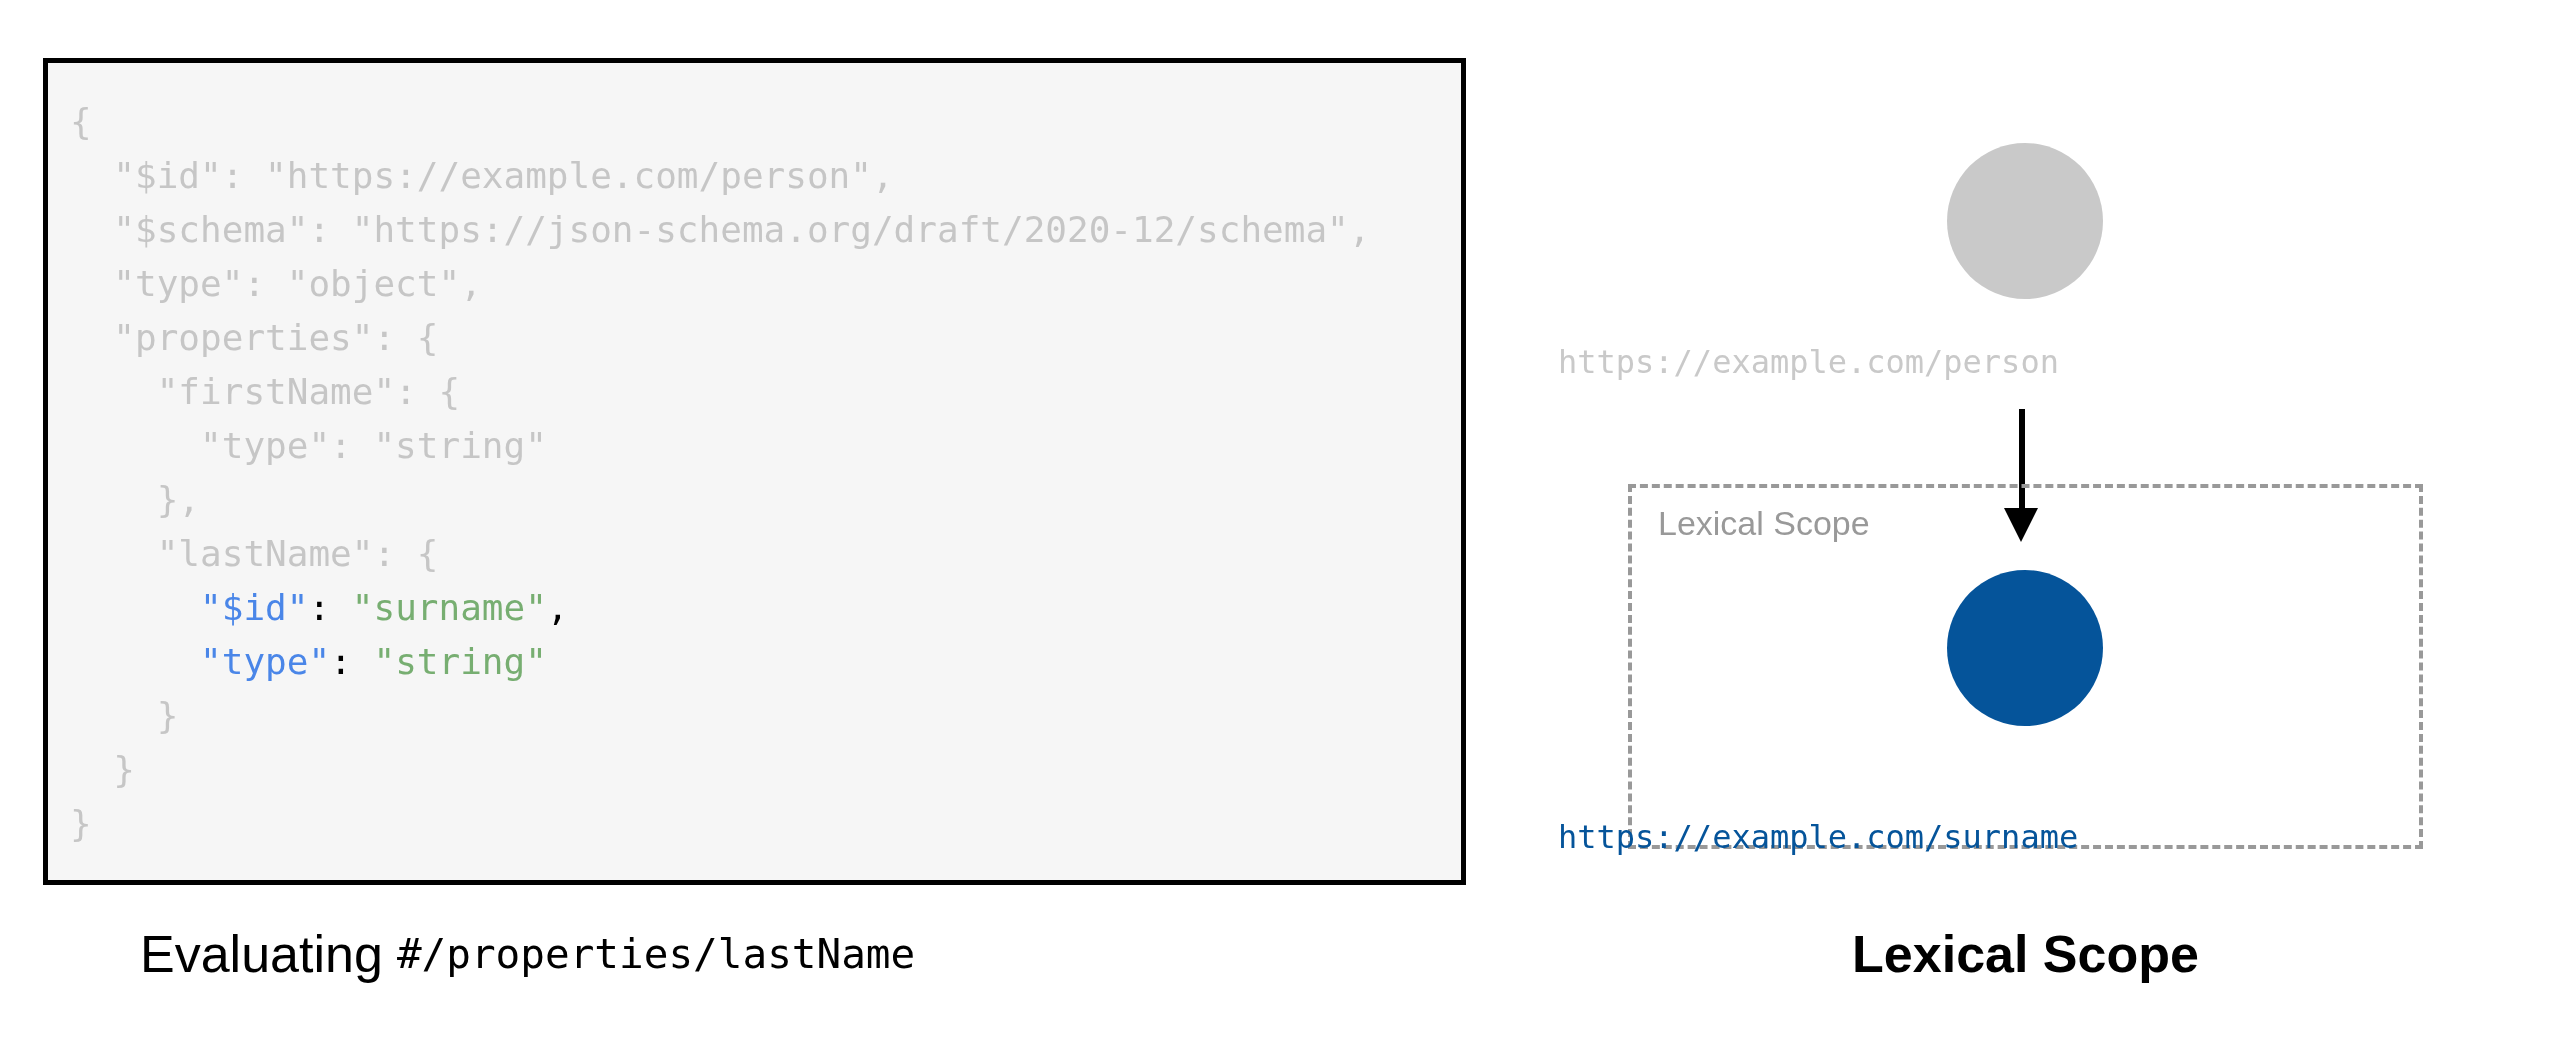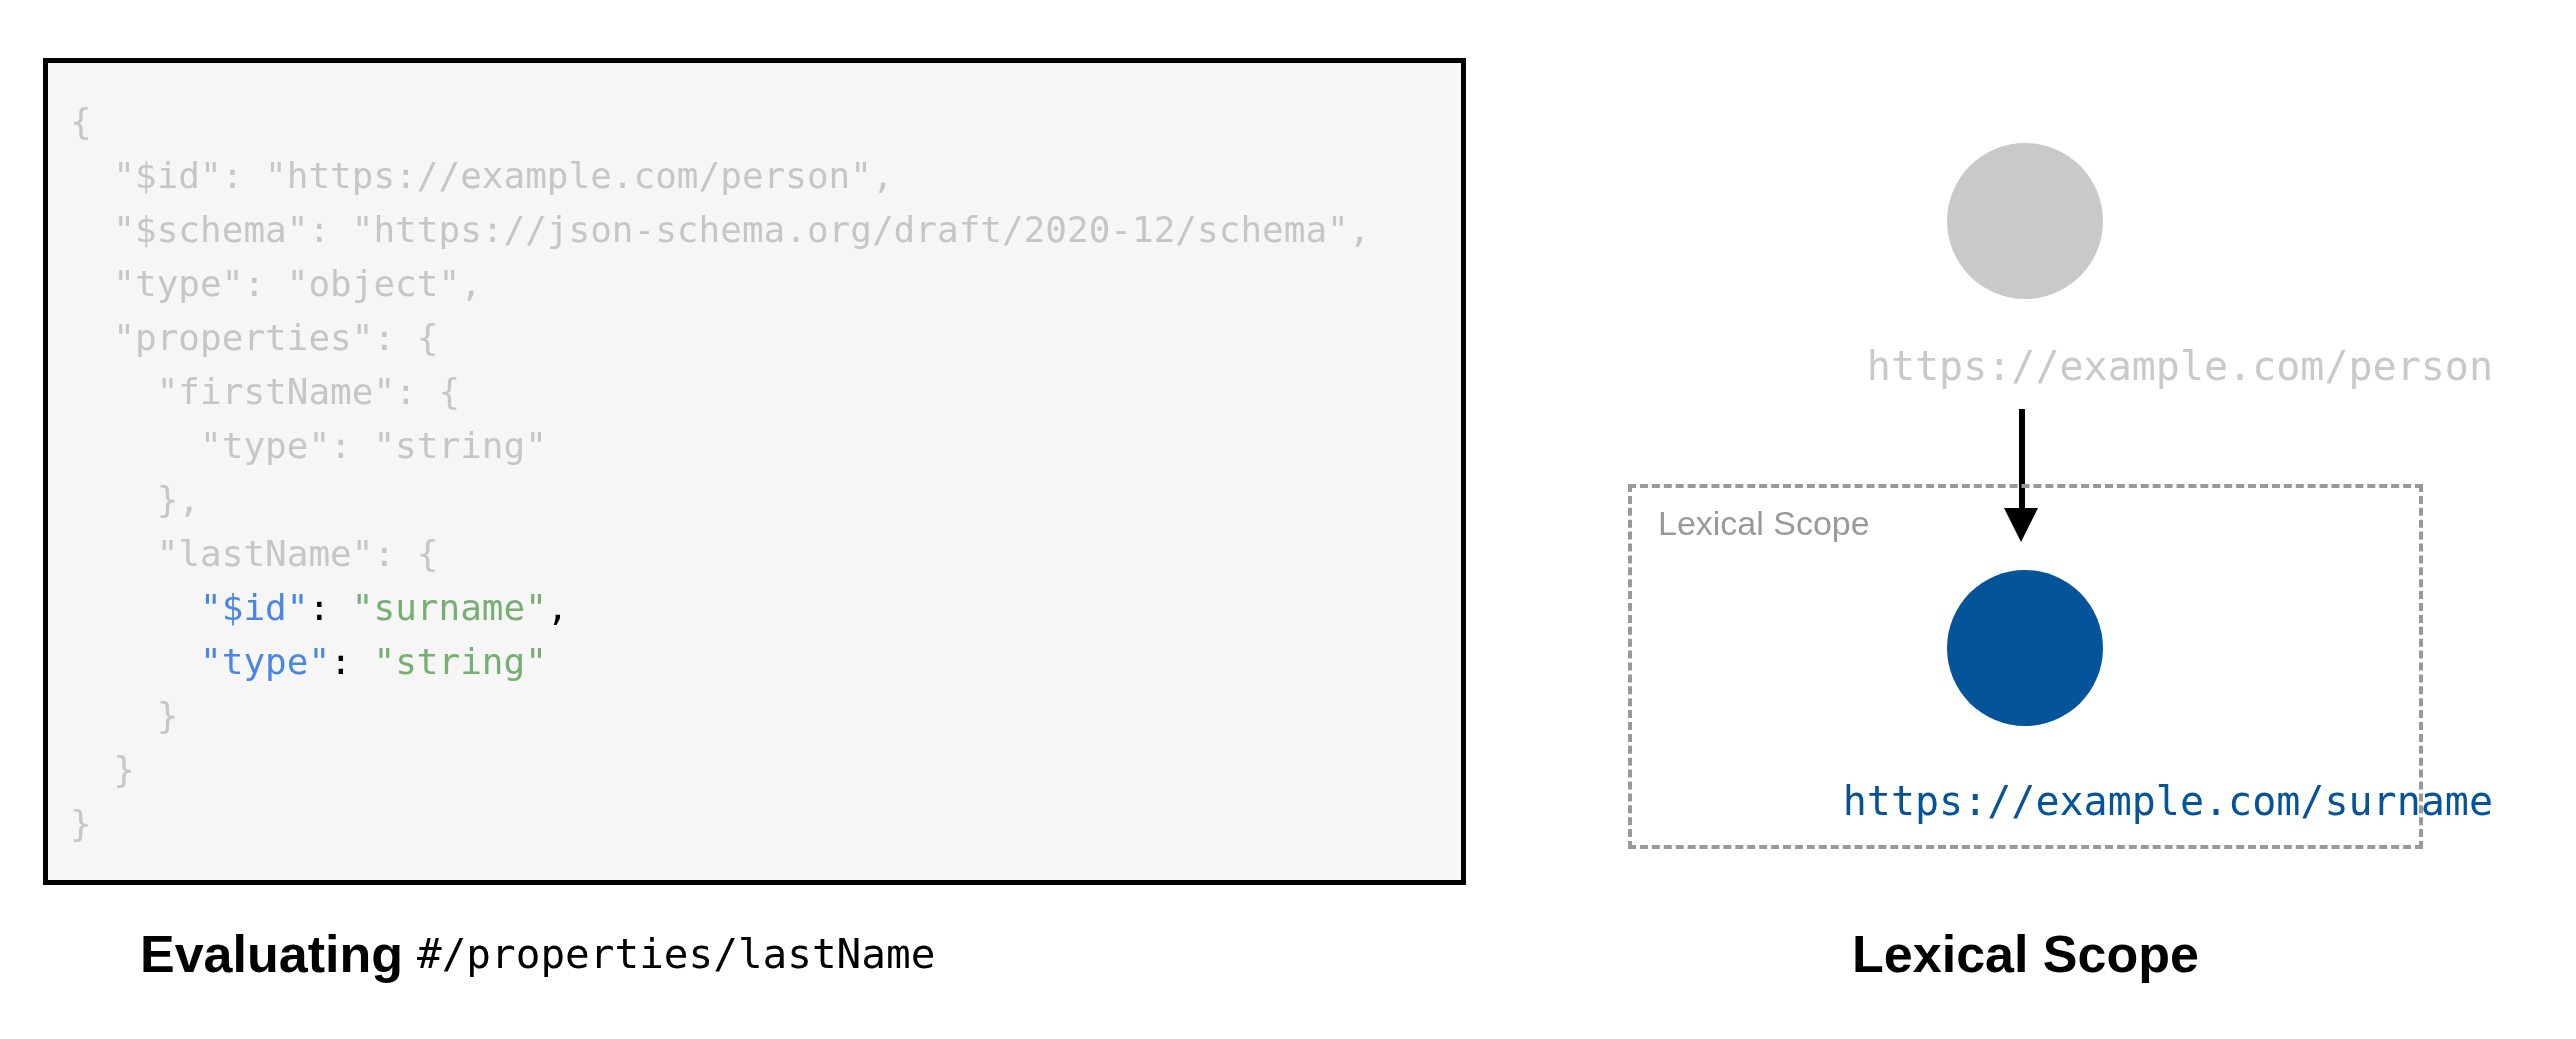--- a/index.html
+++ b/index.html
@@ -50,48 +50,48 @@
   .caption-left{
     position:absolute;
     left:140px;top:915px;
     height:78px;
     display:flex;align-items:center;
     color:var(--caption-black);
     white-space:pre;
   }
   .caption-left .bold-part{
     font-family:"Liberation Sans",sans-serif;
-    font-weight:700;
+    font-weight:400;
     font-size:52px;
     margin-right:0.27em;
   }
   .caption-left .mono-part{
     font-family:"DejaVu Sans Mono","Liberation Mono",monospace;
     font-size:41px;
   }
 
   
   .node-circle{
     position:absolute;
     width:156px;height:156px;
     border-radius:50%;
   }
   .parent-circle{left:1947px;top:143px;background:var(--node-gray);}
   .child-circle{left:1947px;top:570px;background:var(--node-blue);}
 
   .node-label{
     position:absolute;
     left:1558px;width:935px;
-    text-align:right;
+    text-align:left;
     font-family:"DejaVu Sans Mono","Liberation Mono",monospace;
-    font-size:40px;
+    font-size:32px;
     white-space:pre;
   }
   .parent-label{top:343px;color:var(--node-gray);}
-  .child-label{top:778px;color:var(--node-blue);}
+  .child-label{top:818px;color:var(--node-blue);}
 
   .arrow-line{
     position:absolute;
     left:2019px;top:409px;
     width:5.8px;height:103px;
     background:#000;
   }
   .arrow-head{
     position:absolute;
     left:2004px;top:508px;

